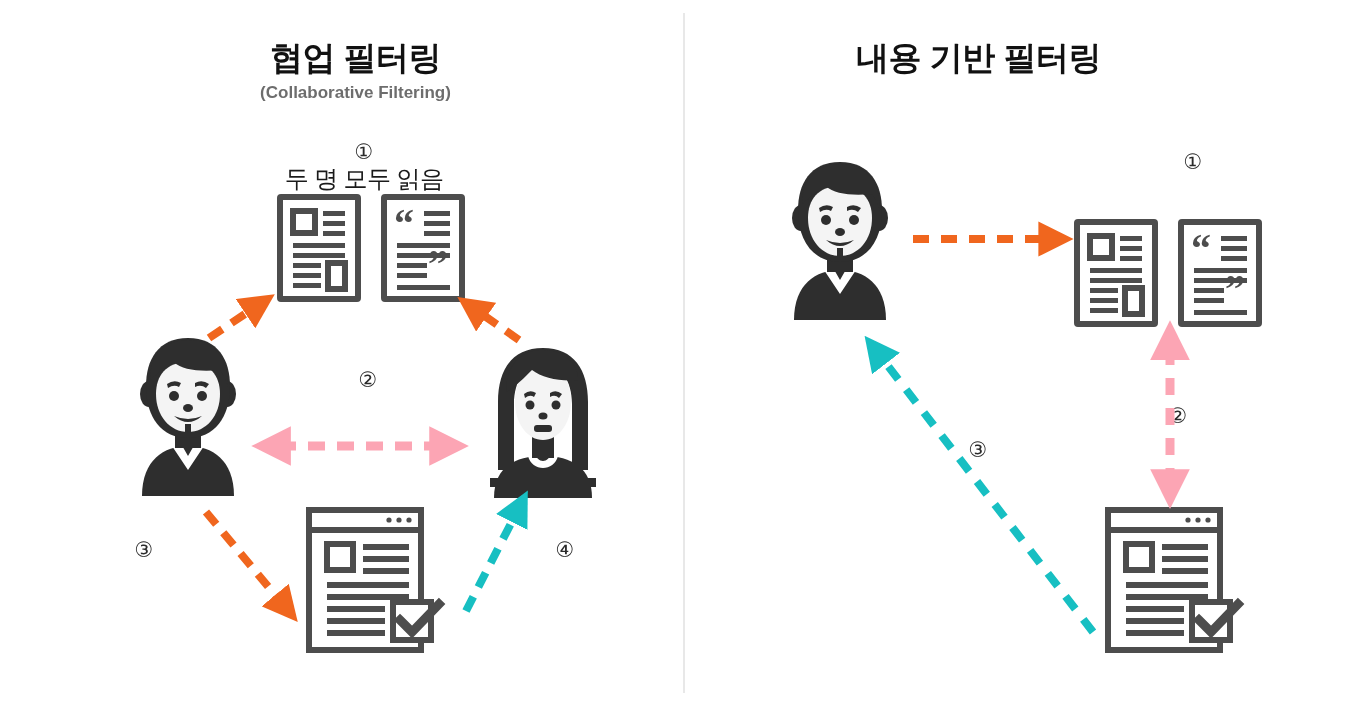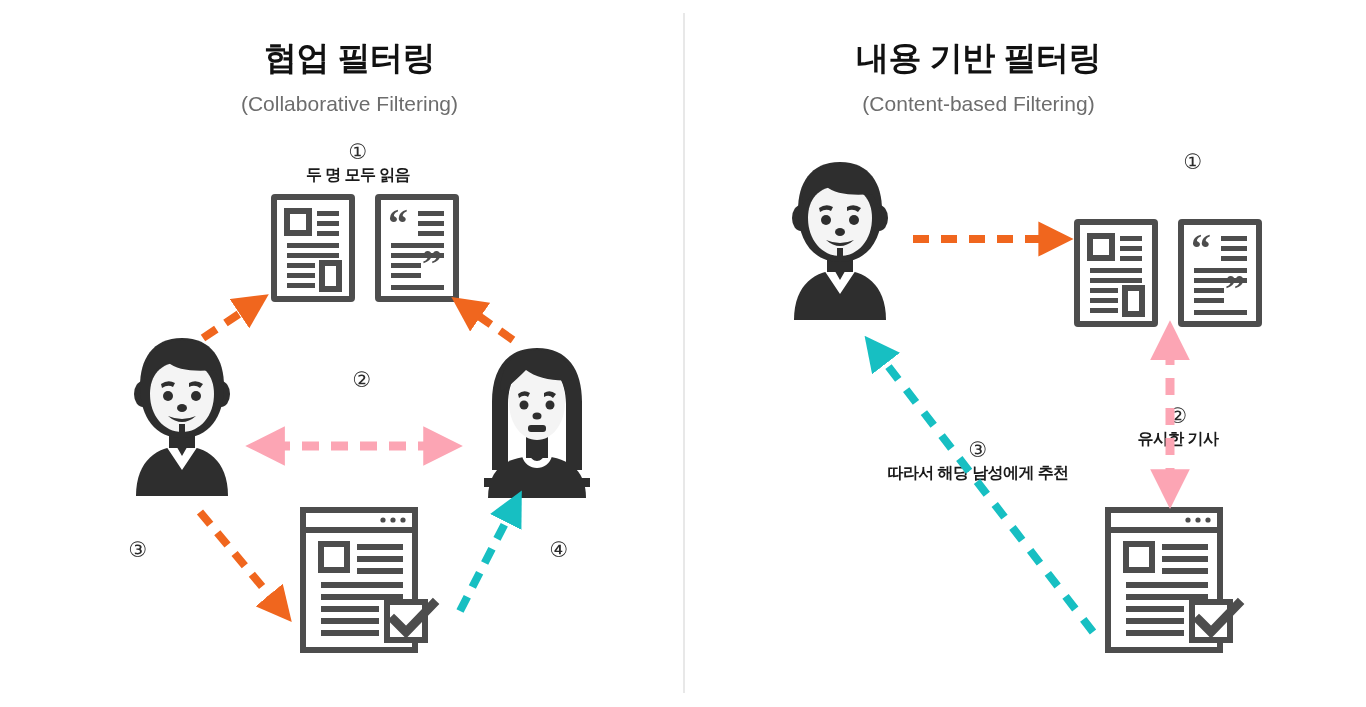--- a/index.html
+++ b/index.html
@@ -35,58 +35,58 @@
   }
   .title-ko {
     font-size: 33px;
     font-weight: bold;
     letter-spacing: -0.5px;
     color: #111111;
     line-height: 1.1;
     white-space: nowrap;
   }
   .title-en {
-    font-size: 21px;
-    font-weight: normal;
+    font-size: 17px;
+    font-weight: bold;
     color: #6d6d6d;
     line-height: 1.3;
-    margin-top: 14px;
+    margin-top: 6px;
     white-space: nowrap;
   }
 
   .caption {
     text-align: center;
     white-space: nowrap;
     color: #1a1a1a;
   }
   .caption .num {
     display: block;
     font-size: 21px;
     line-height: 1.15;
     color: #2b2b2b;
     margin-bottom: 1px;
   }
   .caption .txt {
     display: block;
-    font-size: 16px;
-    font-weight: bold;
+    font-size: 24px;
+    font-weight: normal;
     letter-spacing: -0.6px;
     line-height: 1.2;
   }
 
   svg { display: block; overflow: visible; }
 </style>
 </head>
 <body>
 
 <div id="stage">
 
   <div class="abs divider"></div>
 
-  <div class="abs" style="left:8px; top:0; width:683px; height:707px;">
+  <div class="abs" style="left:14px; top:0; width:683px; height:707px;">
 
     <div class="abs panel-title" style="left:0; top:40px;">
       <div class="title-ko">협업 필터링</div>
       <div class="title-en">(Collaborative Filtering)</div>
     </div>
 
     <div class="abs caption" style="left:250px; top:140px; width:200px;">
       <span class="num">①</span>
       <span class="txt">두 명 모두 읽음</span>
     </div>
@@ -254,21 +254,20 @@
       <line x1="192" y1="512" x2="277" y2="614" stroke="#F0661E" stroke-width="8" stroke-dasharray="16 11" stroke-linecap="butt" marker-end="url(#ah-orange)"></line>
 
       <line x1="452" y1="611" x2="509" y2="500" stroke="#17BFC2" stroke-width="8" stroke-dasharray="16 11" stroke-linecap="butt" marker-end="url(#ah-teal)"></line>
     </svg>
   </div>
 
   <div class="abs" style="left:683px; top:0; width:591px; height:707px;">
 
     <div class="abs panel-title" style="left:0; top:40px;">
       <div class="title-ko">내용 기반 필터링</div>
-      <div class="title-en">(Content-based Filtering)</div>
     </div>
 
     <div class="abs caption" style="left:410px; top:150px; width:200px;">
       <span class="num">①</span>
     </div>
 
     <div class="abs" style="left:97px; top:160px;">
       <svg width="120" height="160" viewBox="0 0 120 160" aria-hidden="true">
         <g fill="#2E2E2E">
           <path d="M14 160 C14 124 36 110 60 110 C84 110 106 124 106 160 Z"></path>
@@ -316,26 +315,24 @@
           <rect x="121" y="70" width="30" height="5" fill="#4D4D4D"></rect>
           <text x="152" y="84" font-family="'Liberation Serif', serif" font-size="40" font-weight="bold" fill="#4D4D4D">”</text>
           <rect x="121" y="80" width="30" height="5" fill="#4D4D4D"></rect>
           <rect x="121" y="92" width="53" height="5" fill="#4D4D4D"></rect>
         </g>
       </svg>
     </div>
 
     <div class="abs caption" style="left:395px; top:404px; width:200px;">
       <span class="num">②</span>
-      <span class="txt">유사한 기사</span>
     </div>
 
     <div class="abs caption" style="left:130px; top:438px; width:330px;">
       <span class="num">③</span>
-      <span class="txt">따라서 해당 남성에게 추천</span>
     </div>
 
     <div class="abs" style="left:421px; top:506px;">
       <svg width="150" height="150" viewBox="0 0 150 150" aria-hidden="true">
         <rect x="4" y="4" width="112" height="140" fill="#ffffff" stroke="#4D4D4D" stroke-width="6"></rect>
         <line x1="4" y1="24" x2="116" y2="24" stroke="#4D4D4D" stroke-width="6"></line>
         <circle cx="84" cy="14" r="2.6" fill="#4D4D4D"></circle>
         <circle cx="94" cy="14" r="2.6" fill="#4D4D4D"></circle>
         <circle cx="104" cy="14" r="2.6" fill="#4D4D4D"></circle>
         <rect x="22" y="38" width="26" height="26" fill="#ffffff" stroke="#4D4D4D" stroke-width="6"></rect>

